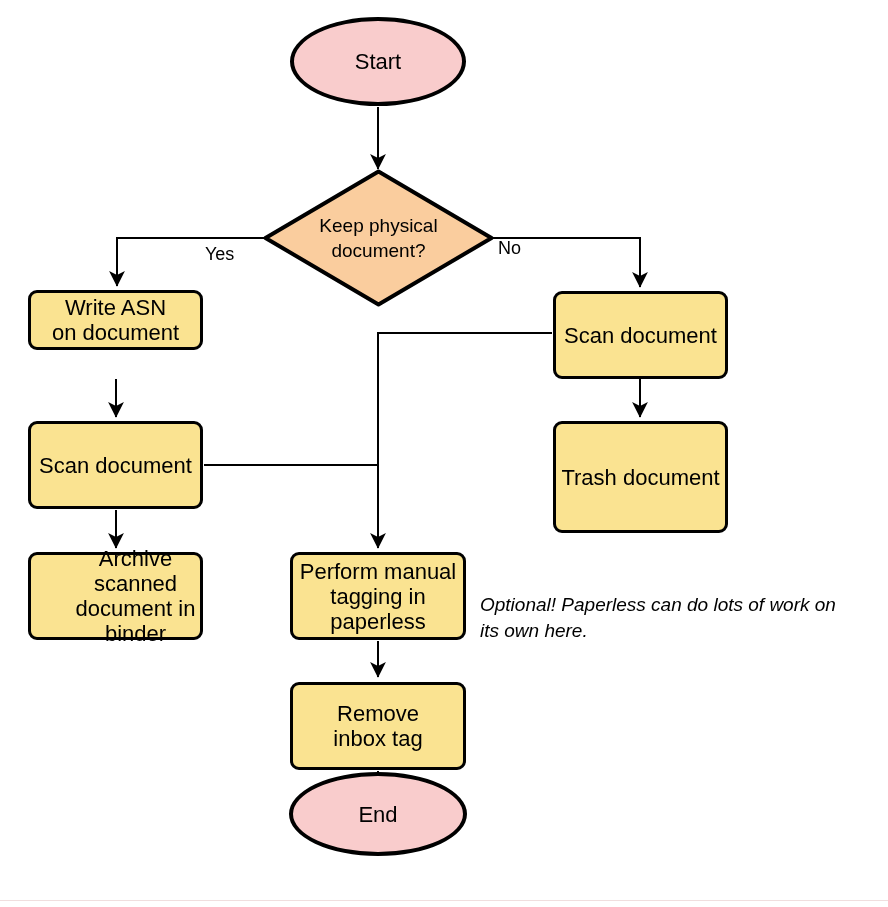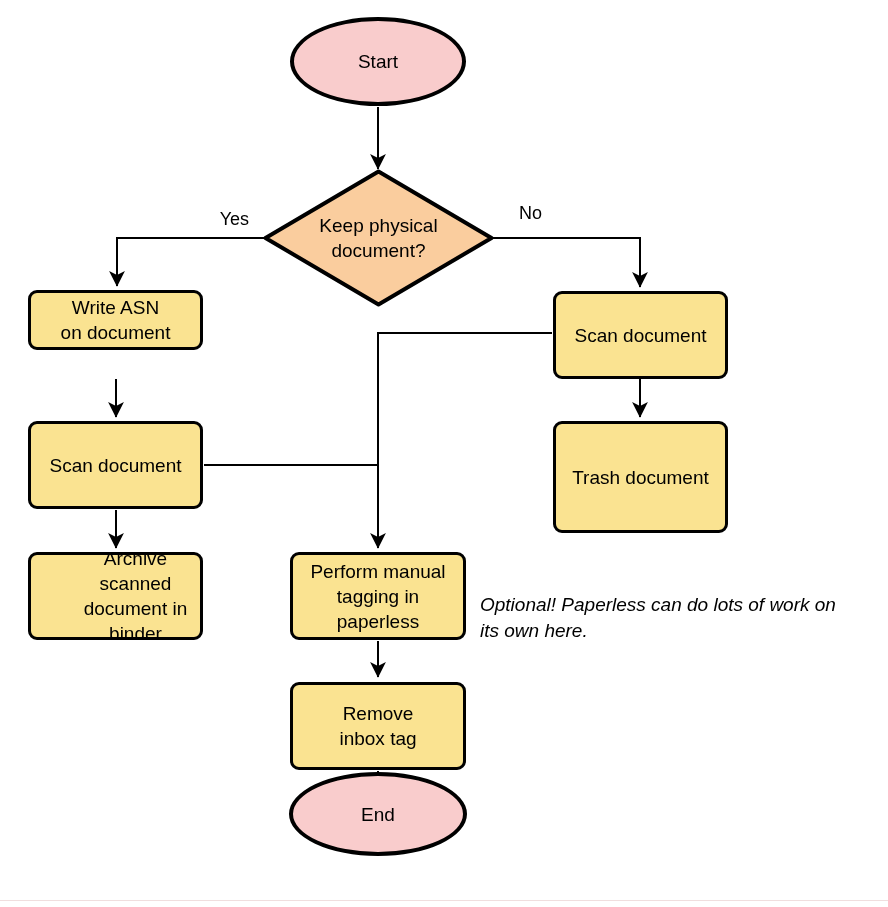--- a/index.html
+++ b/index.html
@@ -5,30 +5,30 @@
   :root{
     --bg:#ffffff; --ink:#000000;
     --terminal-fill:#F9CCCC; --decision-fill:#FACD9E; --process-fill:#FAE391;
     --edge:#000000; --bottom-rule:#f0dede;
   }
   *{margin:0;padding:0;box-sizing:border-box;}
   body{font-family:"Liberation Sans","DejaVu Sans",sans-serif;background:var(--bg);}
   .canvas{position:relative;width:888px;height:907px;background:var(--bg);overflow:hidden;}
   .edges{position:absolute;left:0;top:0;width:888px;height:907px;pointer-events:none;}
   .node{position:absolute;display:flex;align-items:center;justify-content:center;
-        text-align:center;font-size:19px;line-height:25px;color:var(--ink);
+        text-align:center;font-size:22px;line-height:25px;color:var(--ink);
         white-space:pre-line;}
   .terminal{background:var(--terminal-fill);border:4px solid var(--ink);border-radius:50%;}
   .process{background:var(--process-fill);border:3px solid var(--ink);border-radius:9px;}
   .decision-wrap{position:absolute;}
   .decision-wrap svg{position:absolute;left:0;top:0;}
   .decision-label{position:absolute;left:0;top:0;width:100%;height:100%;
         display:flex;align-items:center;justify-content:center;text-align:center;
         font-size:19px;line-height:25px;white-space:pre-line;}
-  .edge-label{position:absolute;font-size:18px;color:var(--ink);text-align:right;width:44px;}
+  .edge-label{position:absolute;font-size:18px;color:var(--ink);text-align:left;width:44px;margin-top:35px;}
   .note{position:absolute;left:480px;top:592px;width:416px;font-size:19px;line-height:26px;
         font-style:italic;color:var(--ink);white-space:pre-line;}
   .bottom-rule{position:absolute;left:0;top:900px;width:888px;height:1px;background:var(--bottom-rule);}
 </style>
 </head>
 <body>
 
 <div class="canvas">
 
   <svg class="edges" viewBox="0 0 888 907">

